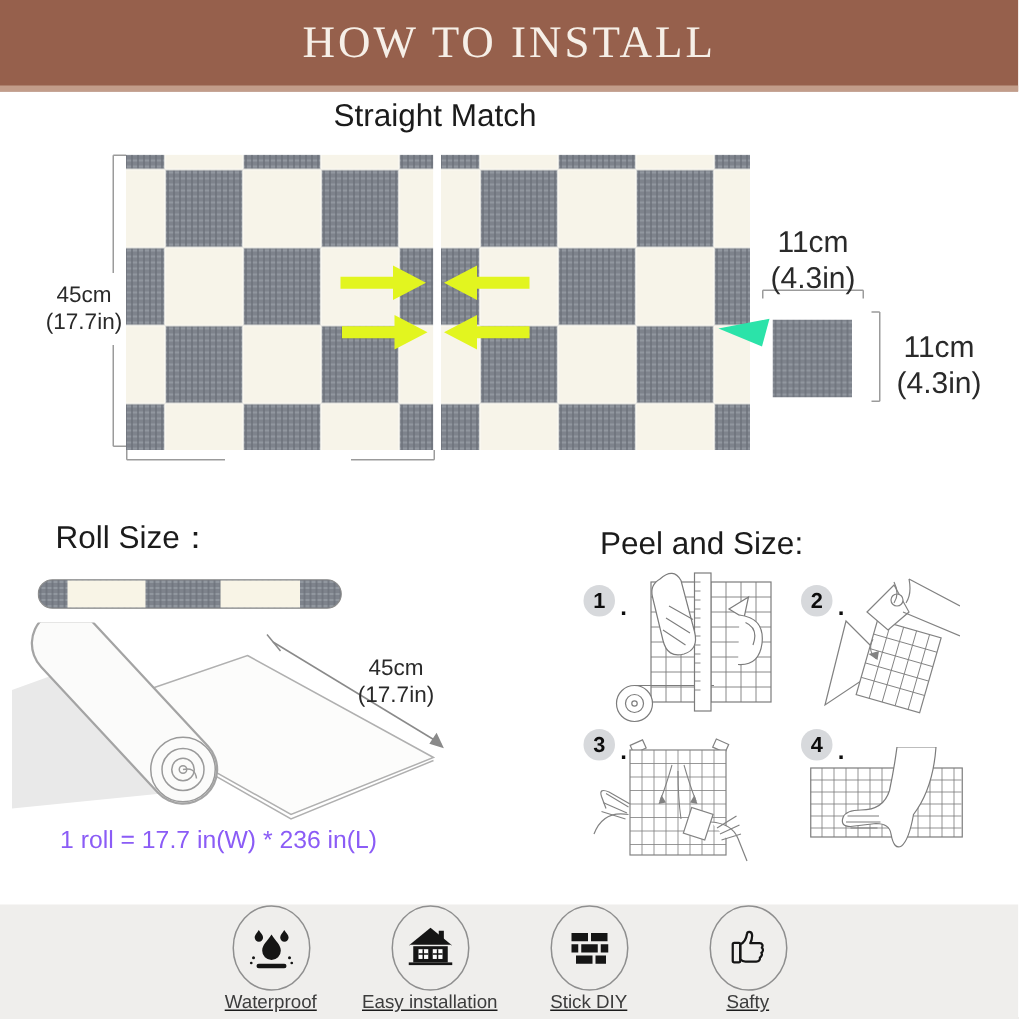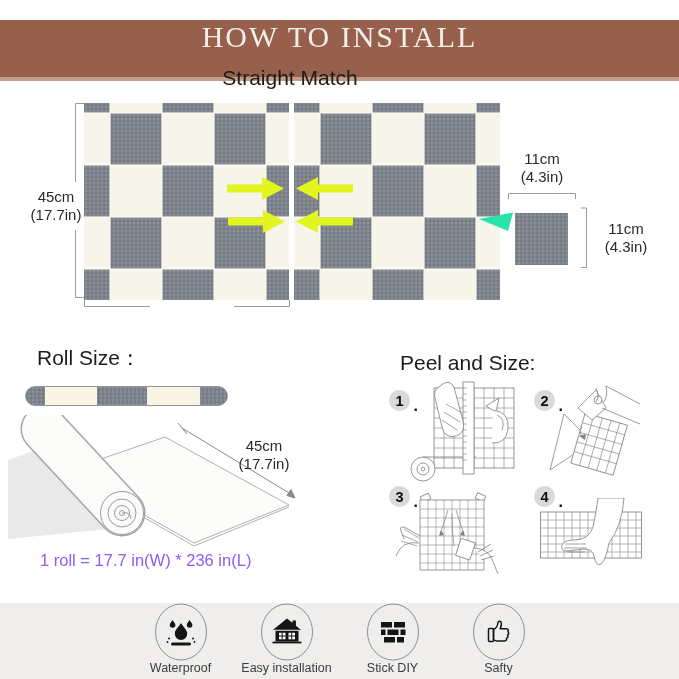--- a/index.html
+++ b/index.html
@@ -1,46 +1,46 @@
 <!DOCTYPE html>
 <html><head>
 <meta charset="utf-8">
 <style>
   html,body{margin:0;padding:0;background:#fff;}
   #stage{position:relative;width:679px;height:679px;background:#fff;overflow:hidden;
          font-family:"Liberation Sans",sans-serif;color:#1b1b1b;}
   .abs{position:absolute;}
   
   #banner{left:0;top:0;width:679px;height:57px;background:#96604c;border-bottom:4px solid #c29d8a;
-          display:flex;align-items:flex-start;justify-content:center;margin-top:20px;}
+          display:flex;align-items:center;justify-content:center;}
   #banner-title{font-family:"Liberation Serif",serif;font-size:30px;letter-spacing:2px;color:#f6efe7;}
   
   .h-sans{font-size:21px;color:#1b1b1b;}
   #sm-title{left:160px;top:66px;width:260px;text-align:center;}
   #roll-title{left:37px;top:344px;}
   #peel-title{left:400px;top:351px;}
   
   .panel{overflow:hidden;}
   
   .dim{font-size:15px;color:#2a2a2a;text-align:center;line-height:1.22;}
-  .dim-sm{font-size:15px;}
+  .dim-sm{font-size:20px;}
   #dim-left{left:18px;top:188px;width:76px;}
   #dim-bottom{left:104px;top:311px;width:172px;font-size:16px;}
   #dim-tile-top{left:505px;top:150px;width:74px;}
   #dim-tile-right{left:594px;top:220px;width:64px;}
   #dim-roll{left:228px;top:437px;width:72px;}
   #formula{left:40px;top:551px;font-size:16.5px;color:#8b5cf6;}
   
   .step-badge{width:22px;height:22px;}
   .badge-circle{width:21px;height:21px;border-radius:50%;background:#d7d9dc;display:flex;
                 align-items:center;justify-content:center;font-weight:bold;font-size:14.5px;color:#0d0d0d;}
   .badge-dot{position:absolute;right:-7px;bottom:-3px;font-weight:bold;font-size:16px;color:#0d0d0d;}
   
   #features{left:0;top:603px;width:679px;height:76px;background:#efeeec;display:flex;
-            justify-content:center;align-items:flex-start;padding-top:0;box-sizing:border-box;}
+            justify-content:center;align-items:flex-start;padding-top:0;box-sizing:border-box;text-decoration:underline;}
   .feature{width:106px;display:flex;flex-direction:column;align-items:center;}
   .feature-label{font-size:12.5px;color:#3c3c3c;margin-top:0px;}
   svg{display:block;}
 </style>
 </head>
 <body>
 
 <div id="stage">
 
   <svg width="0" height="0" style="position:absolute" aria-hidden="true">

